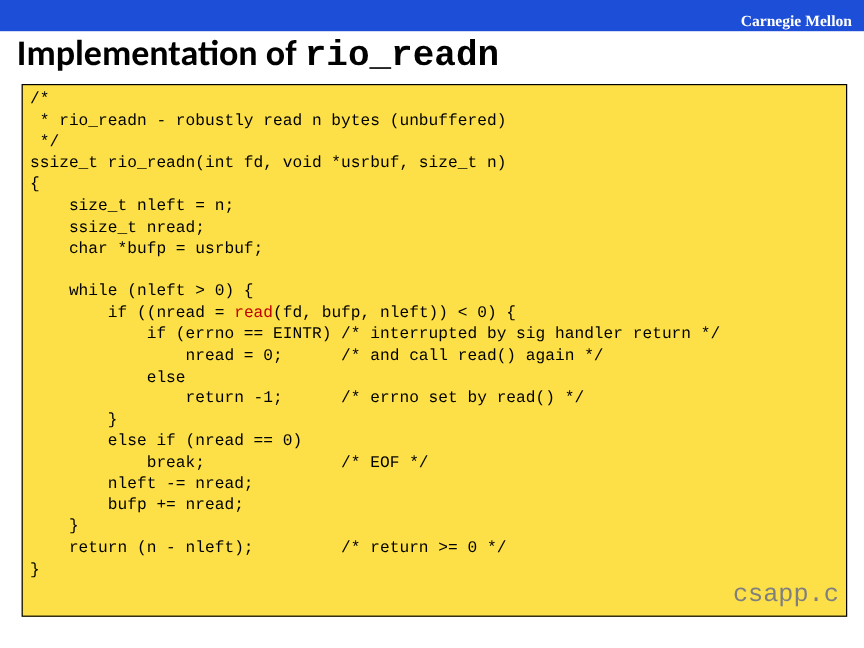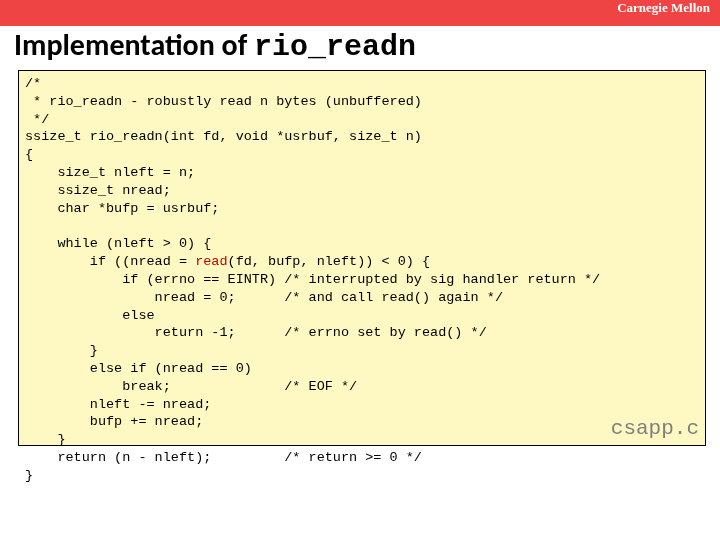--- a/index.html
+++ b/index.html
@@ -6,24 +6,24 @@
   body {
     width: 720px;
     height: 540px;
     background: #fff;
     font-family: Calibri, Arial, sans-serif;
     overflow: hidden;
     position: relative;
   }
   .header-bar {
     height: 26px;
-    background: #ef4444;
+    background: #1d4ed8;
     display: flex;
     justify-content: flex-end;
-    align-items: flex-start;
+    align-items: flex-end;
     padding-right: 10px;
   }
   .university {
     color: #fff;
     font-size: 13px;
     font-weight: bold;
     font-family: "Times New Roman", serif;
   }
   .title {
     padding: 0 14px 4px 14px;
@@ -33,29 +33,29 @@
   .title .title-text {
     font-weight: bold;
   }
   .title .title-code {
     font-family: "Courier New", monospace;
     font-weight: bold;
   }
   .code-box {
     margin: 2px 14px 0 18px;
     border: 1.5px solid #000;
-    background: #fef9c3;
+    background: #fde047;
     padding: 4px 6px 4px 6px;
     font-family: "Courier New", monospace;
     font-size: 13.5px;
     line-height: 1.32;
     color: #000;
     white-space: pre;
     position: relative;
-    height: 376px;
+    height: 444px;
   }
   .kw-red { color: #c00000; }
   .file-label {
     position: absolute;
     right: 6px;
     bottom: 2px;
     color: #7f7f7f;
     font-family: "Courier New", monospace;
     font-size: 21px;
   }

